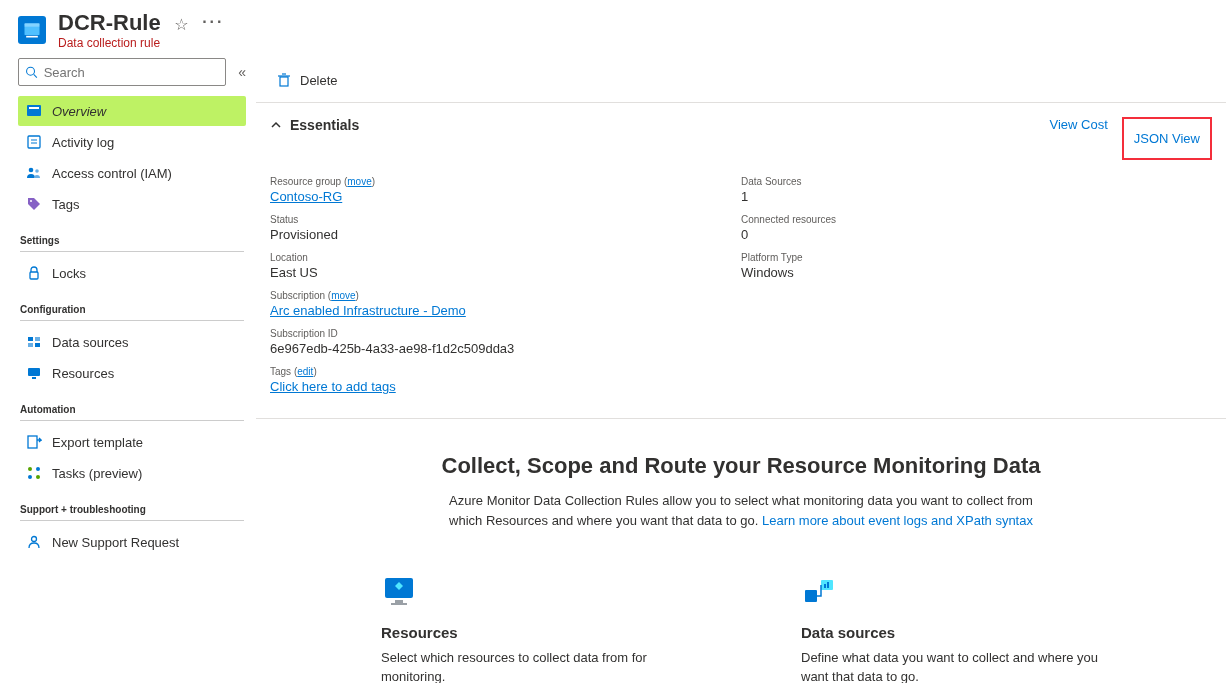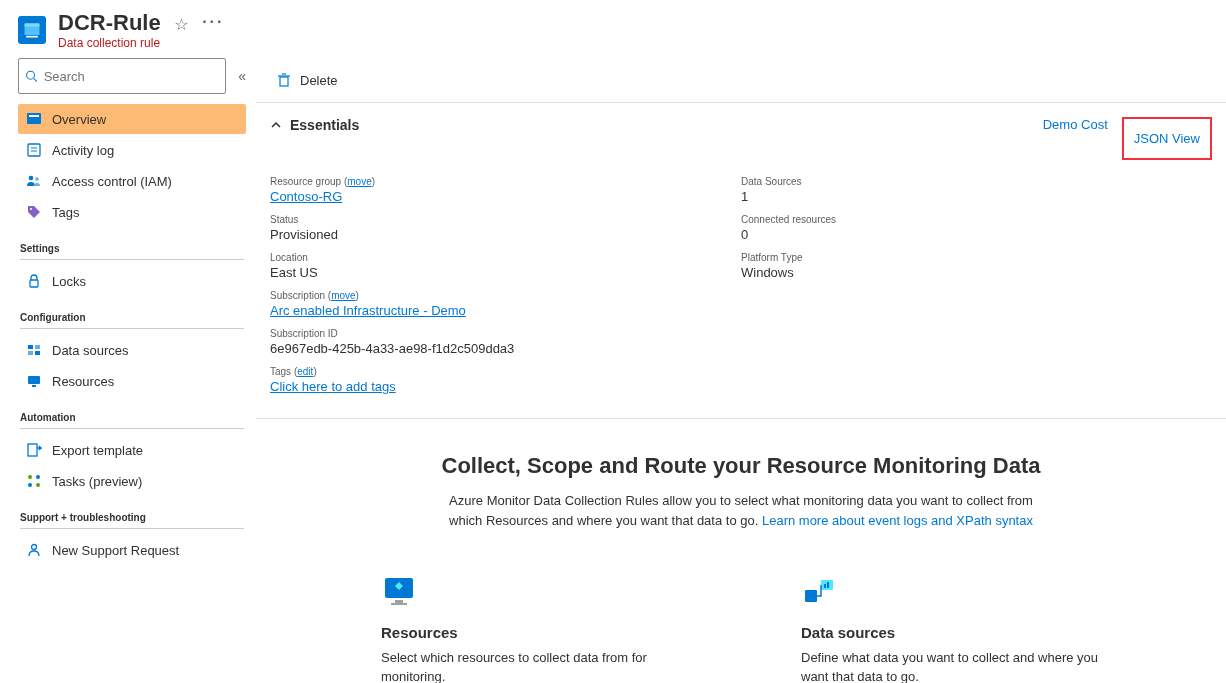--- a/index.html
+++ b/index.html
@@ -8,26 +8,26 @@
 .header { display: flex; align-items: center; padding: 10px 0 8px 18px; }
 .header-icon { width: 28px; height: 28px; background: #0078d4; border-radius: 3px; margin-right: 12px; display: flex; align-items: center; justify-content: center; }
 .header-icon svg { width: 20px; height: 20px; }
 .header-text h1 { font-size: 22px; font-weight: 600; display: inline-block; }
 .header-text .subtitle { font-size: 12px; color: #b91c1c; margin-top: 0; }
 .star-icon, .more-icon { margin-left: 10px; color: #605e5c; cursor: pointer; font-size: 16px; display: inline-block; vertical-align: top; margin-top: 5px; }
 .more-icon { letter-spacing: 2px; font-weight: bold; margin-top:3px;}
 .body-row { display: flex; }
 .sidebar { width: 256px; padding: 0 10px 0 18px; flex-shrink: 0; }
 .search-row { display: flex; align-items: center; margin-bottom: 10px; }
-.search-box { flex: 1; display: flex; align-items: center; border: 1px solid #8a8886; border-radius: 2px; padding: 4px 6px; height: 36px; }
+.search-box { flex: 1; display: flex; align-items: center; border: 1px solid #8a8886; border-radius: 2px; padding: 4px 6px; height: 28px; }
 .search-box svg { width: 14px; height: 14px; margin-right: 6px; color:#0078d4; }
 .search-box input { border: none; outline: none; font-size: 13px; width: 100%; }
 .collapse-icon { margin-left: 12px; color: #605e5c; cursor: pointer; font-size: 14px; }
 .nav-item { display: flex; align-items: center; padding: 7px 8px; cursor: pointer; border-radius: 2px; margin: 1px 0; }
-.nav-item.selected { background: #fdba74; }
+.nav-item.selected { background: #bef264; font-style: italic; }
 .nav-item .icon { width: 16px; margin-right: 10px; display: flex; align-items: center; justify-content: center; }
 .nav-item span.label { font-size: 13px; }
 .nav-group-title { font-size: 10px; font-weight: 600; margin: 16px 0 5px 2px; }
 .nav-divider { border-top: 1px solid #ccc; margin: 4px 2px 6px 2px; }
 .main { flex: 1; border-left: 0; }
 .toolbar { display: flex; align-items: flex-end; padding: 10px 14px; border-bottom: 1px solid #e1dfdd; }
 .toolbar-btn { display: flex; align-items: center; cursor: pointer; padding: 4px 6px; }
 .toolbar-btn svg { width: 16px; height: 16px; margin-right: 8px; color:#0078d4; }
 .essentials-bar { display: flex; align-items: flex-start; padding: 14px 14px 6px 14px; }
 .essentials-toggle { display: flex; align-items: center; cursor: pointer; font-weight: 600; font-size: 14px; }
@@ -213,21 +213,21 @@
       </div>
 
       <div class="essentials-bar">
         <div class="essentials-toggle">
           <svg viewBox="0 0 12 12">
               <path d="M2 8 L6 4 L10 8" stroke="#323130" stroke-width="1.5" fill="none"></path>
             </svg>
           <span>Essentials</span>
         </div>
         <div class="essentials-spacer"></div>
-        <span class="link-cmd">Demo Cost</span>
+        <span class="link-cmd">View Cost</span>
         <span class="json-view-box">
           <span class="link-cmd" style="margin-left:0">JSON View</span>
         </span>
       </div>
 
       <div class="essentials-grid">
         <div class="essentials-col">
           <div class="ess-field">
             <div class="ess-label">
               <span>Resource group</span>

